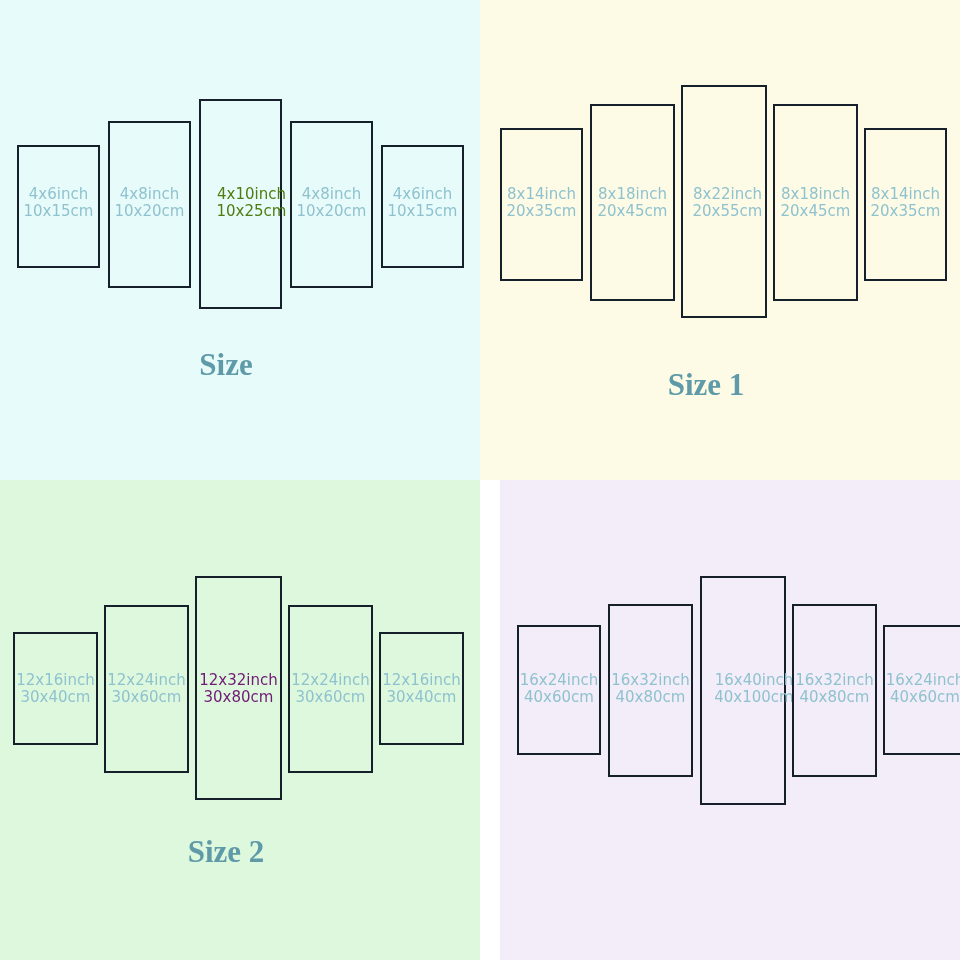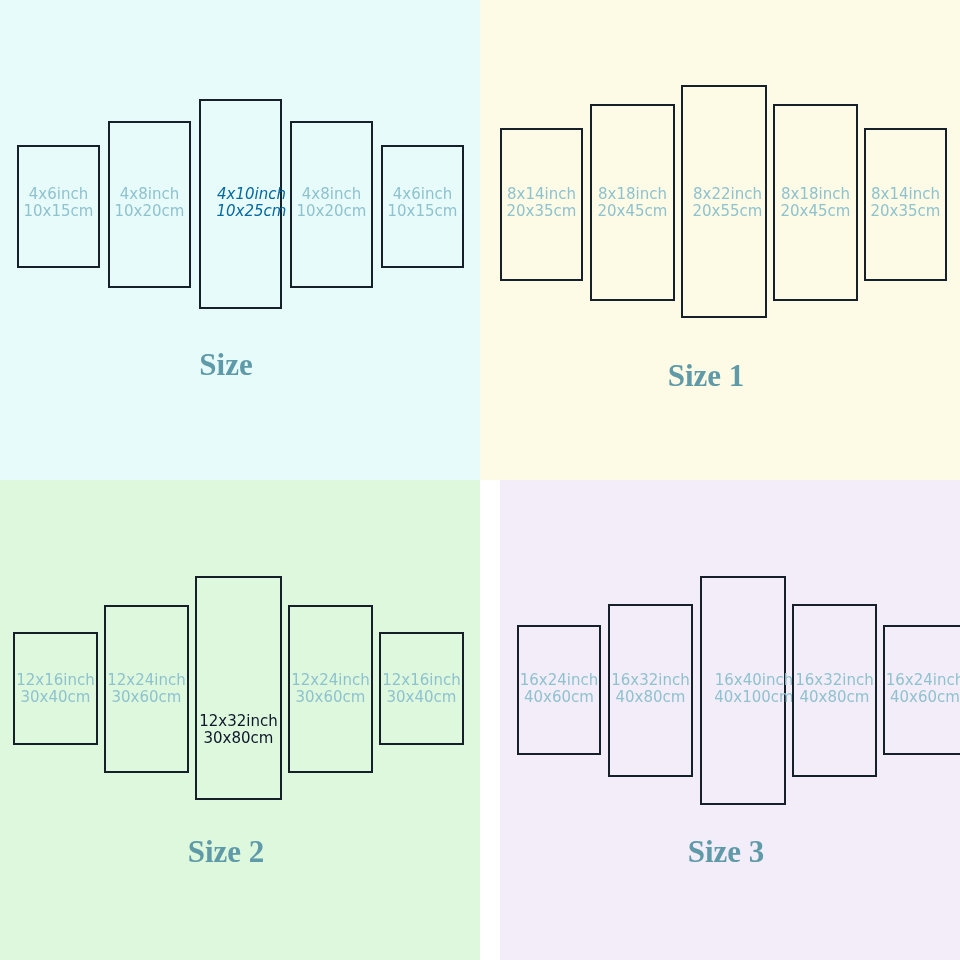--- a/index.html
+++ b/index.html
@@ -62,66 +62,65 @@
 <body>
 
 <div id="board">
     <div class="quadrant" style="background: rgb(231, 251, 250);">
       <div class="panel-group">
         <div class="panel" style="left: 17px; top: 145px; width: 83px; height: 123px; border-color: rgb(22, 32, 42);"></div>
         <div class="panel-label" style="left: 17px; width: 83px; top: 186px; color: rgb(143, 194, 207);"><span class="l1">4x6inch</span><span class="l2">10x15cm</span></div>
         <div class="panel" style="left: 108px; top: 121px; width: 83px; height: 167px; border-color: rgb(22, 32, 42);"></div>
         <div class="panel-label" style="left: 108px; width: 83px; top: 186px; color: rgb(143, 194, 207);"><span class="l1">4x8inch</span><span class="l2">10x20cm</span></div>
         <div class="panel" style="left: 199px; top: 99px; width: 83px; height: 210px; border-color: rgb(22, 32, 42);"></div>
-        <div class="panel-label" style="left: 199px; width: 105px; top: 186px; color: #0369a1; font-style: italic;"><span class="l1">4x10inch</span><span class="l2">10x25cm</span></div>
+        <div class="panel-label" style="left: 199px; width: 105px; top: 186px; color: #4d7c0f;"><span class="l1">4x10inch</span><span class="l2">10x25cm</span></div>
         <div class="panel" style="left: 290px; top: 121px; width: 83px; height: 167px; border-color: rgb(22, 32, 42);"></div>
         <div class="panel-label" style="left: 290px; width: 83px; top: 186px; color: rgb(143, 194, 207);"><span class="l1">4x8inch</span><span class="l2">10x20cm</span></div>
         <div class="panel" style="left: 381px; top: 145px; width: 83px; height: 123px; border-color: rgb(22, 32, 42);"></div>
         <div class="panel-label" style="left: 381px; width: 83px; top: 186px; color: rgb(143, 194, 207);"><span class="l1">4x6inch</span><span class="l2">10x15cm</span></div>
         <div class="quadrant-title" style="top: 348px; color: rgb(95, 154, 168);">Size</div>
       </div>
     </div>
     <div class="quadrant" style="background: rgb(253, 251, 229);">
       <div class="panel-group">
         <div class="panel" style="left: 20px; top: 128px; width: 83px; height: 153px; border-color: rgb(22, 32, 42);"></div>
         <div class="panel-label" style="left: 20px; width: 83px; top: 186px; color: rgb(143, 194, 207);"><span class="l1">8x14inch</span><span class="l2">20x35cm</span></div>
         <div class="panel" style="left: 110px; top: 104px; width: 85px; height: 197px; border-color: rgb(22, 32, 42);"></div>
         <div class="panel-label" style="left: 110px; width: 85px; top: 186px; color: rgb(143, 194, 207);"><span class="l1">8x18inch</span><span class="l2">20x45cm</span></div>
         <div class="panel" style="left: 201px; top: 85px; width: 86px; height: 233px; border-color: rgb(22, 32, 42);"></div>
         <div class="panel-label" style="left: 201px; width: 86px; top: 186px; color: rgb(143, 194, 207); padding-left: 7px;"><span class="l1">8x22inch</span><span class="l2">20x55cm</span></div>
         <div class="panel" style="left: 293px; top: 104px; width: 85px; height: 197px; border-color: rgb(22, 32, 42);"></div>
         <div class="panel-label" style="left: 293px; width: 85px; top: 186px; color: rgb(143, 194, 207);"><span class="l1">8x18inch</span><span class="l2">20x45cm</span></div>
         <div class="panel" style="left: 384px; top: 128px; width: 83px; height: 153px; border-color: rgb(22, 32, 42);"></div>
         <div class="panel-label" style="left: 384px; width: 83px; top: 186px; color: rgb(143, 194, 207);"><span class="l1">8x14inch</span><span class="l2">20x35cm</span></div>
-        <div class="quadrant-title" style="top: 359px; color: rgb(95, 154, 168);">Size 1</div>
+        <div class="quadrant-title" style="top: 368px; color: rgb(95, 154, 168);">Size 1</div>
       </div>
     </div>
     <div class="quadrant" style="background: rgb(221, 248, 221);">
       <div class="panel-group">
         <div class="panel" style="left: 13px; top: 152px; width: 85px; height: 113px; border-color: rgb(22, 32, 42);"></div>
         <div class="panel-label" style="left: 13px; width: 85px; top: 192px; color: rgb(143, 194, 207);"><span class="l1">12x16inch</span><span class="l2">30x40cm</span></div>
         <div class="panel" style="left: 104px; top: 125px; width: 85px; height: 168px; border-color: rgb(22, 32, 42);"></div>
         <div class="panel-label" style="left: 104px; width: 85px; top: 192px; color: rgb(143, 194, 207);"><span class="l1">12x24inch</span><span class="l2">30x60cm</span></div>
         <div class="panel" style="left: 195px; top: 96px; width: 87px; height: 224px; border-color: rgb(22, 32, 42);"></div>
-        <div class="panel-label" style="left: 195px; width: 87px; top: 192px; color: #0f172a; margin-top: 41px;"><span class="l1">12x32inch</span><span class="l2">30x80cm</span></div>
+        <div class="panel-label" style="left: 195px; width: 87px; top: 192px; color: #701a75;"><span class="l1">12x32inch</span><span class="l2">30x80cm</span></div>
         <div class="panel" style="left: 288px; top: 125px; width: 85px; height: 168px; border-color: rgb(22, 32, 42);"></div>
         <div class="panel-label" style="left: 288px; width: 85px; top: 192px; color: rgb(143, 194, 207);"><span class="l1">12x24inch</span><span class="l2">30x60cm</span></div>
         <div class="panel" style="left: 379px; top: 152px; width: 85px; height: 113px; border-color: rgb(22, 32, 42);"></div>
         <div class="panel-label" style="left: 379px; width: 85px; top: 192px; color: rgb(143, 194, 207);"><span class="l1">12x16inch</span><span class="l2">30x40cm</span></div>
         <div class="quadrant-title" style="top: 355px; color: rgb(95, 154, 168);">Size 2</div>
       </div>
     </div>
     <div class="quadrant" style="background: rgb(243, 237, 249); margin-left: 20px;">
       <div class="panel-group">
         <div class="panel" style="left: 17px; top: 145px; width: 84px; height: 130px; border-color: rgb(22, 32, 42);"></div>
         <div class="panel-label" style="left: 17px; width: 84px; top: 192px; color: rgb(143, 194, 207);"><span class="l1">16x24inch</span><span class="l2">40x60cm</span></div>
         <div class="panel" style="left: 108px; top: 124px; width: 85px; height: 173px; border-color: rgb(22, 32, 42);"></div>
         <div class="panel-label" style="left: 108px; width: 85px; top: 192px; color: rgb(143, 194, 207);"><span class="l1">16x32inch</span><span class="l2">40x80cm</span></div>
         <div class="panel" style="left: 200px; top: 96px; width: 86px; height: 229px; border-color: rgb(22, 32, 42);"></div>
         <div class="panel-label" style="left: 200px; width: 108px; top: 192px; color: rgb(143, 194, 207);"><span class="l1">16x40inch</span><span class="l2">40x100cm</span></div>
         <div class="panel" style="left: 292px; top: 124px; width: 85px; height: 173px; border-color: rgb(22, 32, 42);"></div>
         <div class="panel-label" style="left: 292px; width: 85px; top: 192px; color: rgb(143, 194, 207);"><span class="l1">16x32inch</span><span class="l2">40x80cm</span></div>
         <div class="panel" style="left: 383px; top: 145px; width: 84px; height: 130px; border-color: rgb(22, 32, 42);"></div>
         <div class="panel-label" style="left: 383px; width: 84px; top: 192px; color: rgb(143, 194, 207);"><span class="l1">16x24inch</span><span class="l2">40x60cm</span></div>
-        <div class="quadrant-title" style="top: 355px; color: rgb(95, 154, 168);">Size 3</div>
       </div>
     </div>
   </div>
 
 </body></html>

